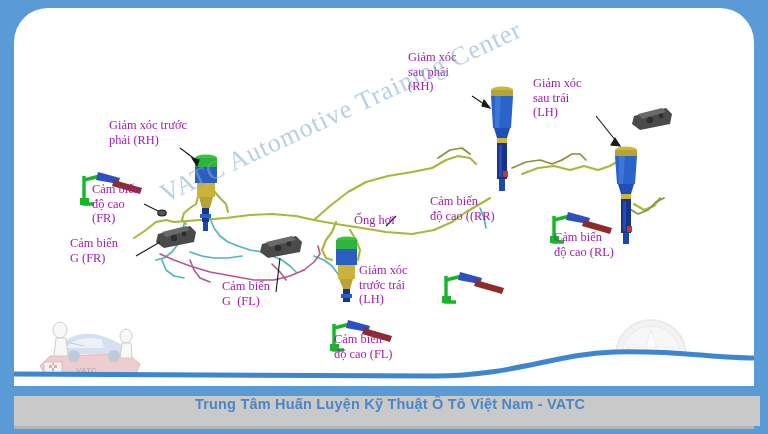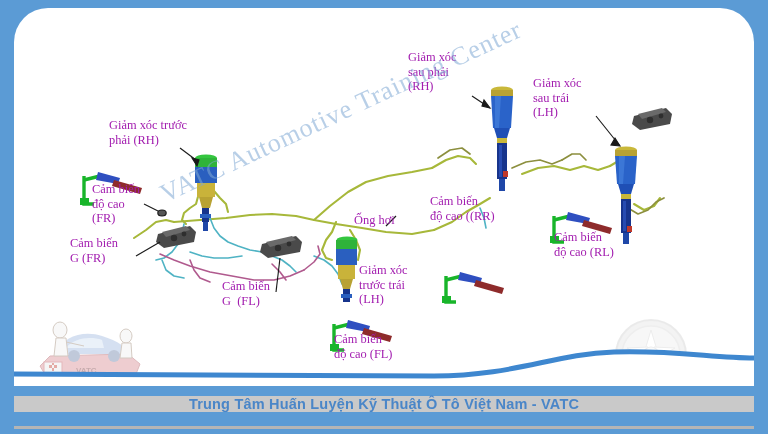--- a/index.html
+++ b/index.html
@@ -9,22 +9,22 @@
   
   #slide{position:relative;width:768px;height:434px;background:#5b9bd5;overflow:hidden;}
 
   #frame-top-band{position:absolute;left:0;top:0;width:768px;height:6px;background:#5b9bd5;}
 
   
   #panel{position:absolute;left:14px;top:8px;width:740px;height:378px;
          background:#ffffff;border-radius:34px 34px 0 0;overflow:hidden;}
 
   
-  #caption-strip{position:absolute;left:14px;top:396px;width:740px;height:16px;
-                 background:#c9c9c9;display:flex;align-items:flex-start;justify-content:center;}
+  #caption-strip{position:absolute;left:14px;top:396px;width:740px;height:30px;
+                 background:#c9c9c9;display:flex;align-items:flex-start;justify-content:center;padding-left:6px;}
   #caption-strip .cap{color:#4a86c8;font-family:"Liberation Sans","DejaVu Sans",sans-serif;
                       font-weight:bold;font-size:14.5px;letter-spacing:.2px;}
   #caption-underline{position:absolute;left:14px;top:426px;width:740px;height:3px;background:#b5b5b5;}
 
   
   #swoosh{position:absolute;left:0;bottom:-2px;width:740px;height:44px;}
 
   
   #wheel{position:absolute;right:66px;bottom:-6px;width:74px;height:74px;opacity:.30;}
 

